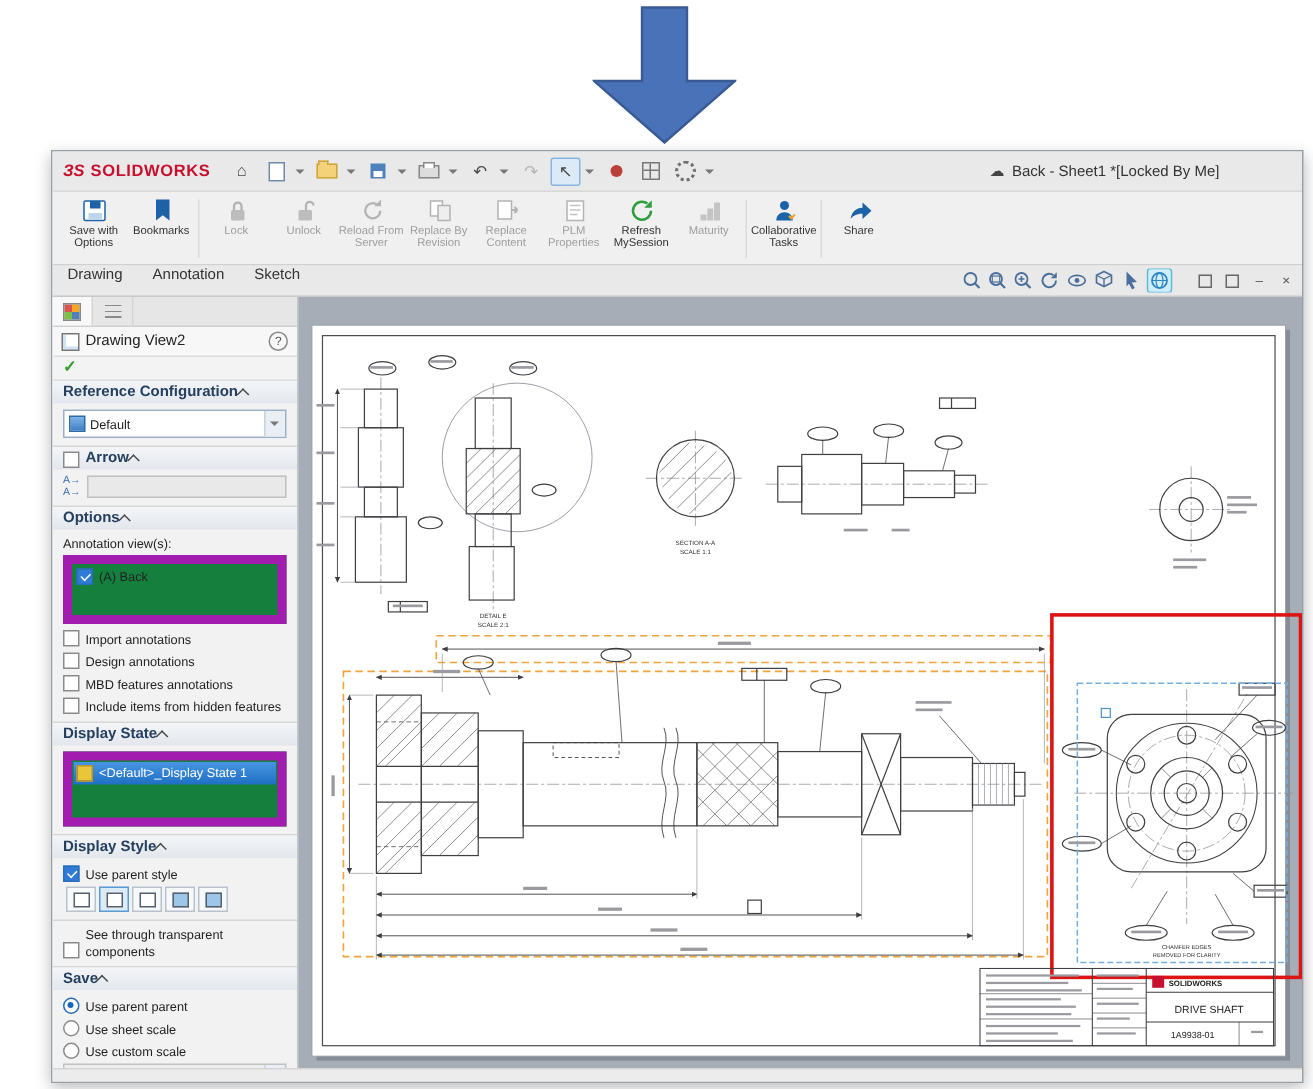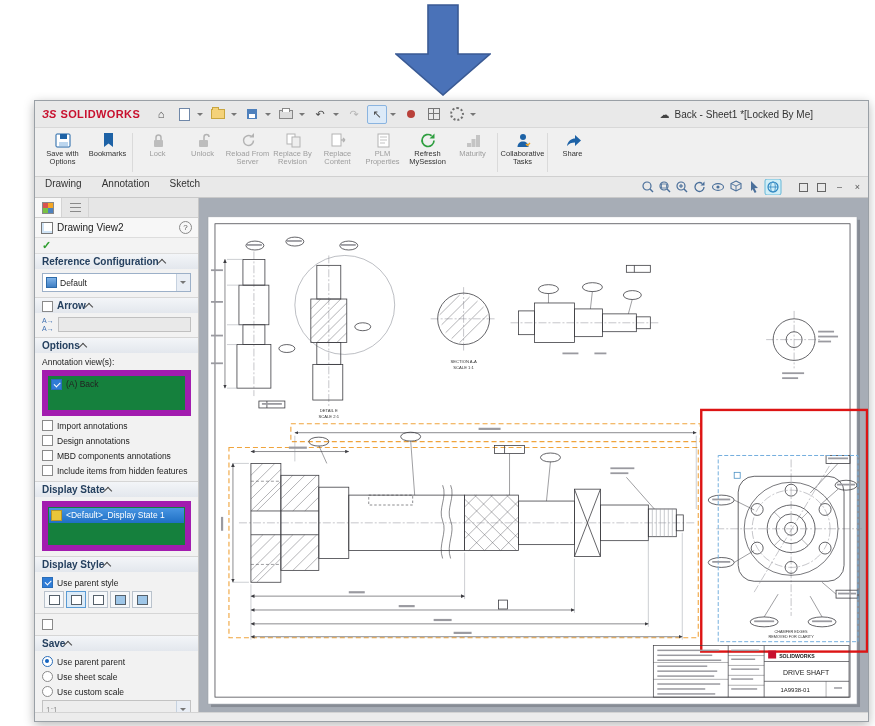--- a/index.html
+++ b/index.html
@@ -392,21 +392,21 @@
           <label class="cbrow">
               <span class="cb"></span>
               <span>Import annotations</span>
             </label>
           <label class="cbrow">
               <span class="cb"></span>
               <span>Design annotations</span>
             </label>
           <label class="cbrow">
               <span class="cb"></span>
-              <span>MBD components annotations</span>
+              <span>MBD features annotations</span>
             </label>
           <label class="cbrow">
               <span class="cb"></span>
               <span>Include items from hidden features</span>
             </label>
         </div>
       </div>
 
       <div class="sec">
         <div class="sec-h">
@@ -450,20 +450,21 @@
                 <span class="cube shade"></span>
               </span>
           </div>
         </div>
       </div>
 
       <div class="sec">
         <div class="plain-b">
           <label class="cbrow">
               <span class="cb"></span>
+              <span>See through transparent components</span>
             </label>
         </div>
       </div>
 
       <div class="sec">
         <div class="sec-h">
           <span>Save</span>
             <span class="chev"></span>
         </div>
         <div class="sec-b">

